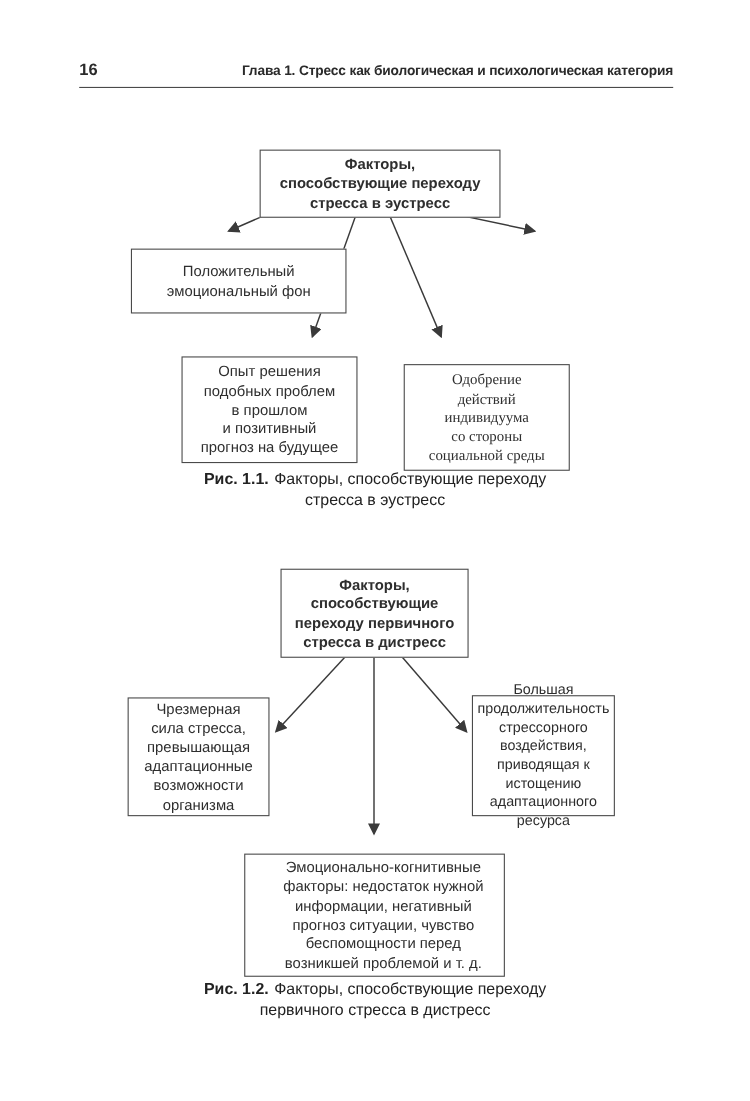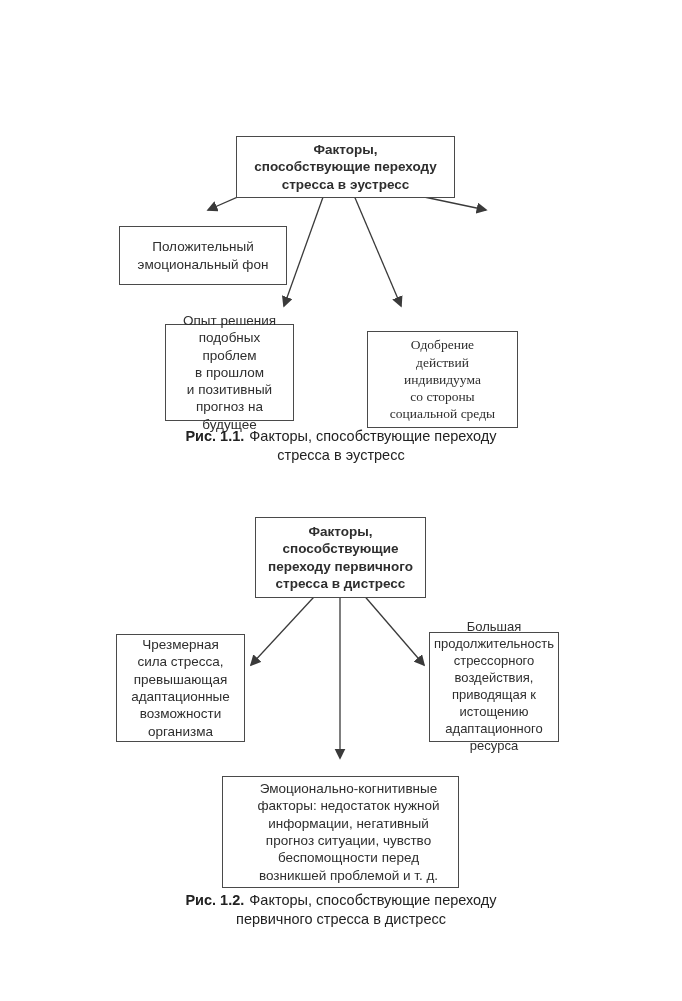--- a/index.html
+++ b/index.html
@@ -41,20 +41,24 @@
   }
   .caption .lbl { font-weight:bold; margin-right:5px; }
   .caption .txt { white-space:pre-line; }
   .arrows { position:absolute; left:0; top:0; pointer-events:none; }
 </style>
 </head>
 <body>
 
 <div class="page">
 
+  <div class="header">
+    <span class="page-num">16</span>
+    <span class="running-head">Глава 1. Стресс как биологическая и психологическая категория</span>
+  </div>
 
   <svg class="arrows" width="682" height="1001" viewBox="0 0 682 1001">
     <defs>
       <marker id="ah" viewBox="0 0 10 10" refX="8.5" refY="5" markerWidth="8.5" markerHeight="8.5" orient="auto-start-reverse">
         <path d="M0,0 L10,5 L0,10 z" fill="#3a3a3a"></path>
       </marker>
     </defs>
 
     <line x1="263" y1="186" x2="208" y2="210" stroke="#3a3a3a" stroke-width="1.3" marker-end="url(#ah)"></line>
     <line x1="327" y1="186" x2="284" y2="306" stroke="#3a3a3a" stroke-width="1.3" marker-end="url(#ah)"></line>
@@ -63,25 +67,25 @@
 
     <line x1="325" y1="585" x2="251" y2="665" stroke="#3a3a3a" stroke-width="1.3" marker-end="url(#ah)"></line>
     <line x1="340" y1="585" x2="340" y2="758" stroke="#3a3a3a" stroke-width="1.3" marker-end="url(#ah)"></line>
     <line x1="355" y1="585" x2="424" y2="665" stroke="#3a3a3a" stroke-width="1.3" marker-end="url(#ah)"></line>
   </svg>
 
   <div class="box bold" style="left:236px; top:123px; width:219px; height:62px;">Факторы,
 способствующие переходу
 стресса в эустресс</div>
 
-  <div class="box" style="left:119px; top:213px; width:168px; height:59px;">Положительный
+  <div class="box" style="left:119px; top:213px; width:196px; height:59px;">Положительный
 эмоциональный фон</div>
 
 
-  <div class="box" style="left:165px; top:311px; width:129px; height:97px;">Опыт решения
+  <div class="box" style="left:165px; top:311px; width:160px; height:97px;">Опыт решения
 подобных проблем
 в прошлом
 и позитивный
 прогноз на будущее</div>
 
   <div class="box" style="left:367px; top:318px; width:151px; height:97px;font-family:Liberation Serif, serif;">Одобрение
 действий
 индивидуума
 со стороны
 социальной среды</div>

